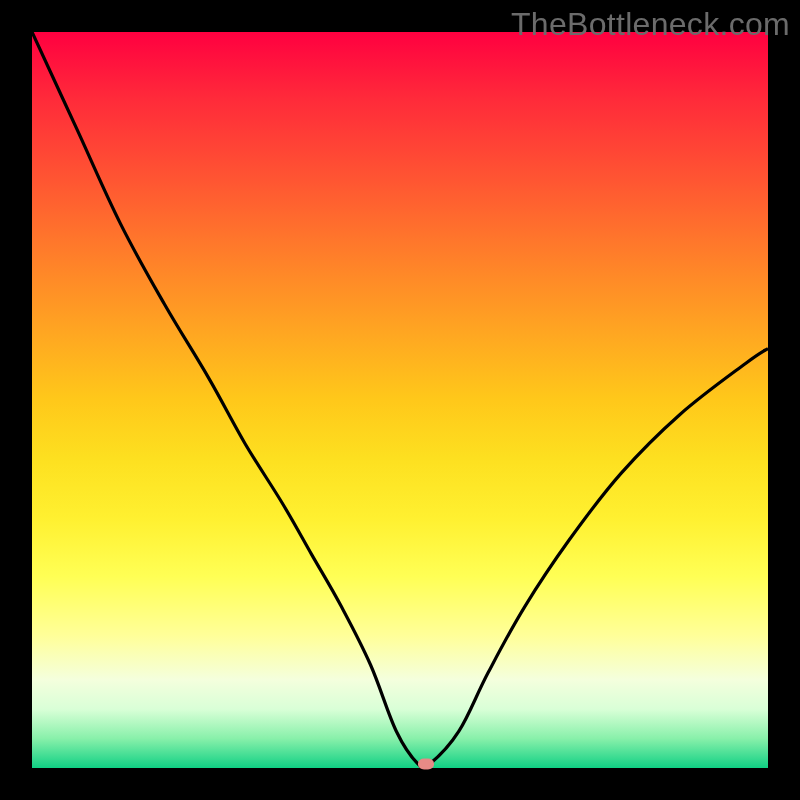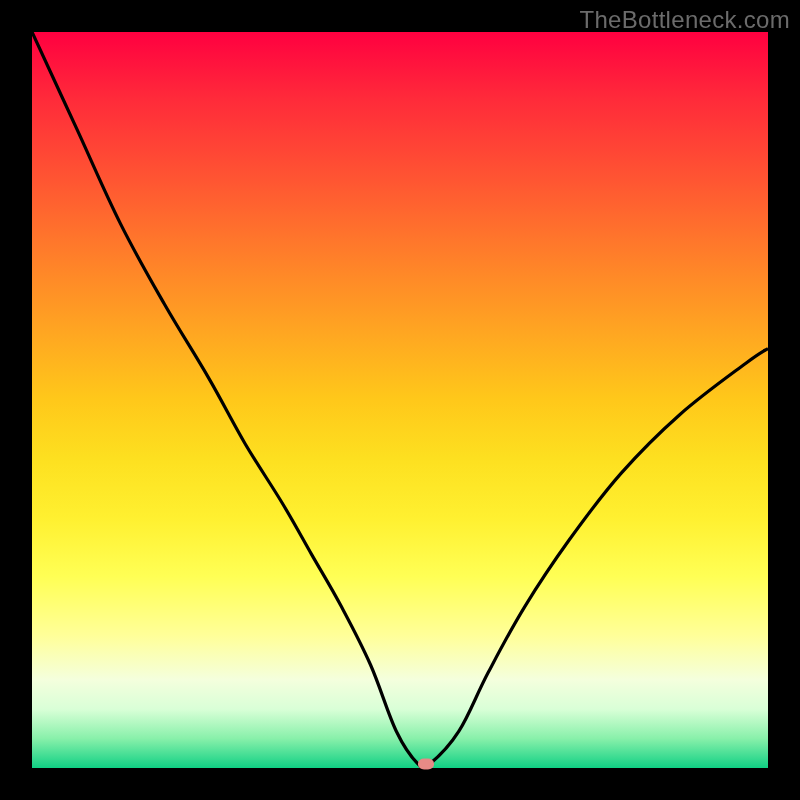--- a/index.html
+++ b/index.html
@@ -31,21 +31,21 @@
       #f4ffdd 88%,
       #d9ffd7 92%,
       #88f0aa 96%,
       #10d084 100%);
   }
   .watermark {
     position: absolute;
     top: 6px;
     right: 10px;
     color: #6b6b6b;
-    font-size: 24px;
+    font-size: 32px;
     font-weight: 400;
     letter-spacing: 0.3px;
     z-index: 20;
   }
   svg.curve {
     position: absolute;
     left: 0;
     top: 0;
     width: 736px;
     height: 736px;

